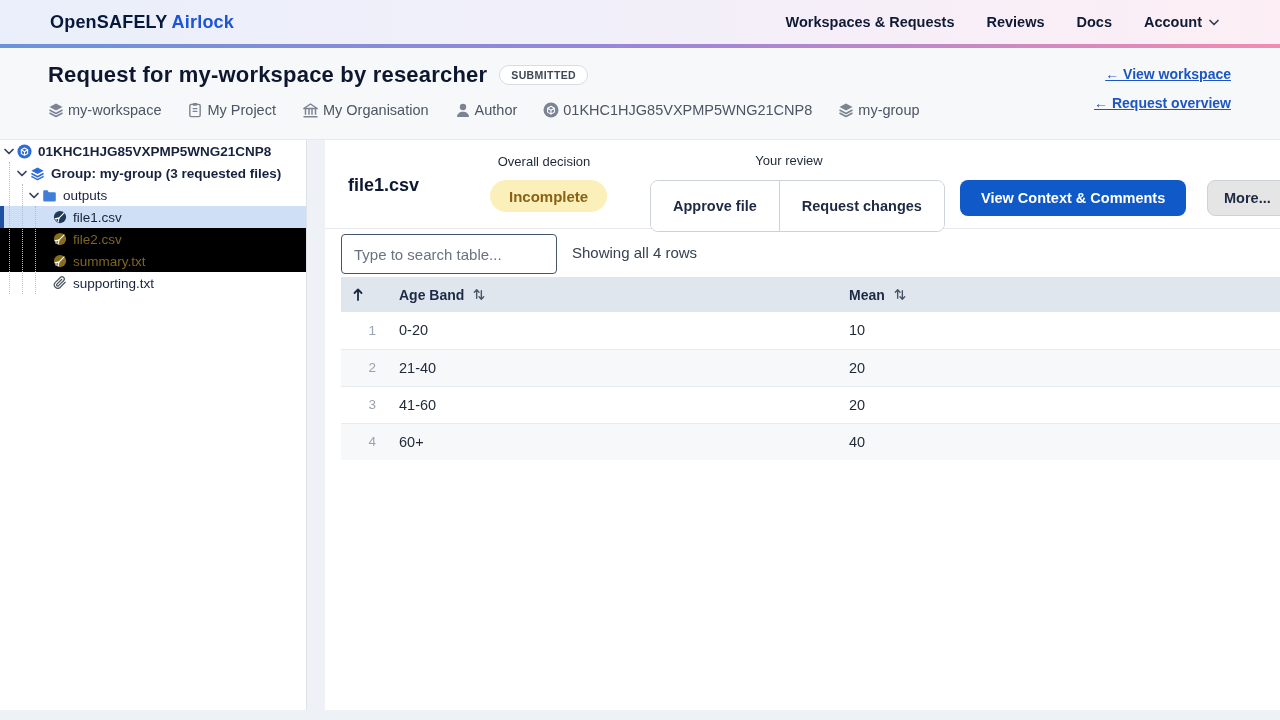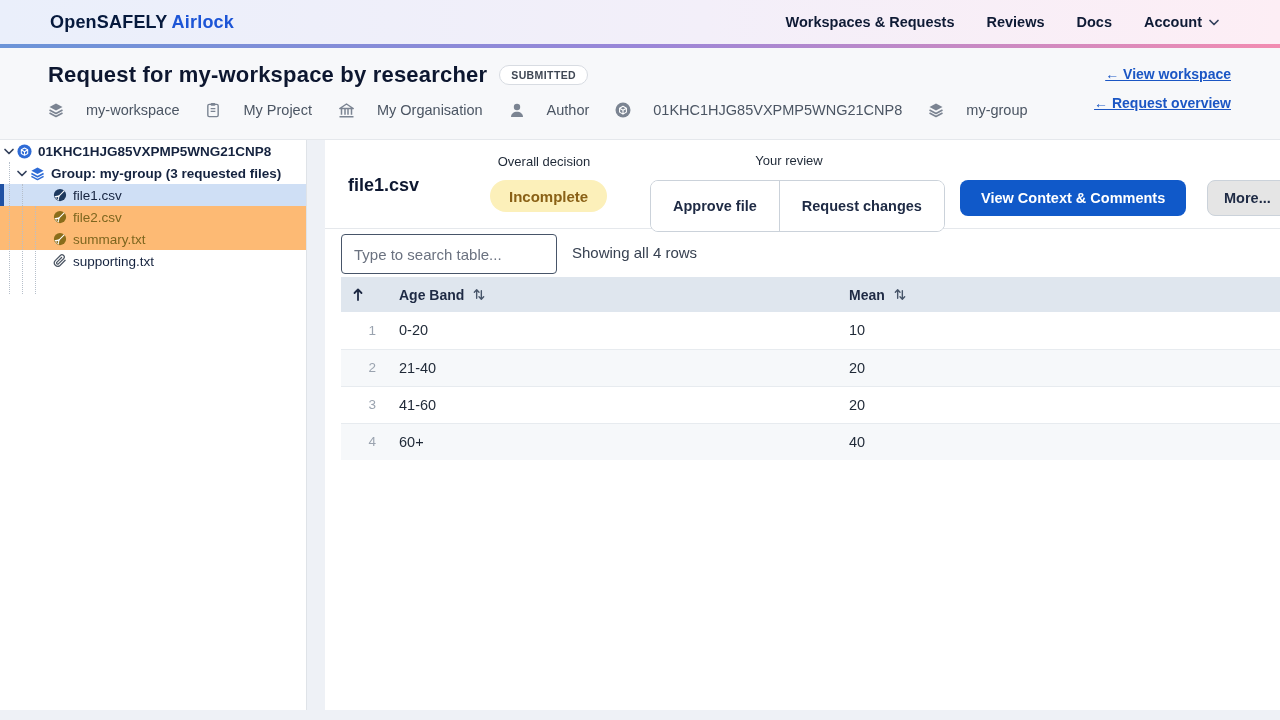--- a/index.html
+++ b/index.html
@@ -31,41 +31,41 @@
     padding:14px 49px 0 48px; display:flex; justify-content:space-between;
   }
   .titlerow { display:flex; align-items:center; gap:12px; }
   .pagetitle { font-size:22px; font-weight:800; color:#0d1730; letter-spacing:.2px; }
   .statusbadge {
     background:#fff; border:1px solid #d8dce2; border-radius:999px;
     font-size:10.5px; font-weight:700; letter-spacing:.4px; color:#3f4754;
     padding:4px 11px; line-height:1;
   }
   .metarow { display:flex; align-items:center; gap:26px; margin-top:14px; }
-  .metaitem { display:flex; align-items:center; gap:22px; font-size:14.5px; color:#4b5563; }
+  .metaitem { display:flex; align-items:center; gap:4px; font-size:14.5px; color:#4b5563; }
   .metaitem svg { color:#7b8492; }
   .headlinks { display:flex; flex-direction:column; align-items:flex-end; gap:13px; padding-top:4px; }
   .headlink { color:#1b56c4; font-size:14px; font-weight:700; text-decoration:underline; cursor:pointer; }
 
   
   .sidebar {
     position:absolute; left:0; top:140px; width:307px; height:570px;
     background:#fff; border-right:1px solid #dfe3e8;
   }
   .tree { position:relative; }
   .trow { position:relative; height:22px; display:flex; align-items:center; font-size:13.5px; color:#15233f; cursor:pointer; }
   .trow .chev { width:12px; display:flex; justify-content:center; margin-right:2px; color:#33415c; flex:none; }
   .trow .ticon { margin-right:6px; display:flex; flex:none; }
   .lvl0 { padding-left:3px; font-weight:600; }
   .lvl1 { padding-left:16px; font-weight:700; }
   .lvl2 { padding-left:28px; font-weight:500; }
   .lvl3 { padding-left:53px; }
   .trow.selected { background:#cfdff5; }
   .trow.selected::before { content:""; position:absolute; left:0; top:0; width:4px; height:100%; background:#1f51a3; }
-  .trow.pending { background:#fdba74; color:#7d661f; }
+  .trow.pending { background:#000000; color:#7d661f; }
   .icon-blue { color:#2e6bd6; }
   .icon-folder { color:#3f7fd9; }
   .icon-filestat-navy { color:#1e3a5f; }
   .icon-filestat-olive { color:#8a6d1a; }
   .icon-clip { color:#4b5563; }
   .guide { position:absolute; width:0; border-left:1px dotted #b6bfca; pointer-events:none; }
   .g1 { left:9px;  top:22px; height:132px; }
   .g2 { left:22px; top:44px; height:110px; }
   .g3 { left:35px; top:66px; height:88px; }
 
@@ -270,20 +270,33 @@
           <svg width="12" height="12" viewBox="0 0 12 12">
             <use href="#i-chevdown"></use>
           </svg>
         </span>
       <span class="ticon icon-blue">
           <svg width="15" height="15" viewBox="0 0 16 16">
             <use href="#i-layers"></use>
           </svg>
         </span>
       <span>Group: my-group (3 requested files)</span>
+    </div>
+    <div class="trow lvl2">
+      <span class="chev">
+          <svg width="12" height="12" viewBox="0 0 12 12">
+            <use href="#i-chevdown"></use>
+          </svg>
+        </span>
+      <span class="ticon icon-folder">
+          <svg width="15" height="15" viewBox="0 0 16 16">
+            <use href="#i-folder"></use>
+          </svg>
+        </span>
+      <span>outputs</span>
     </div>
     <div class="trow lvl3 selected">
       <span class="ticon icon-filestat-navy">
           <svg width="14" height="14" viewBox="0 0 16 16">
             <use href="#i-filestat"></use>
           </svg>
         </span>
       <span>file1.csv</span>
     </div>
     <div class="trow lvl3 pending">

